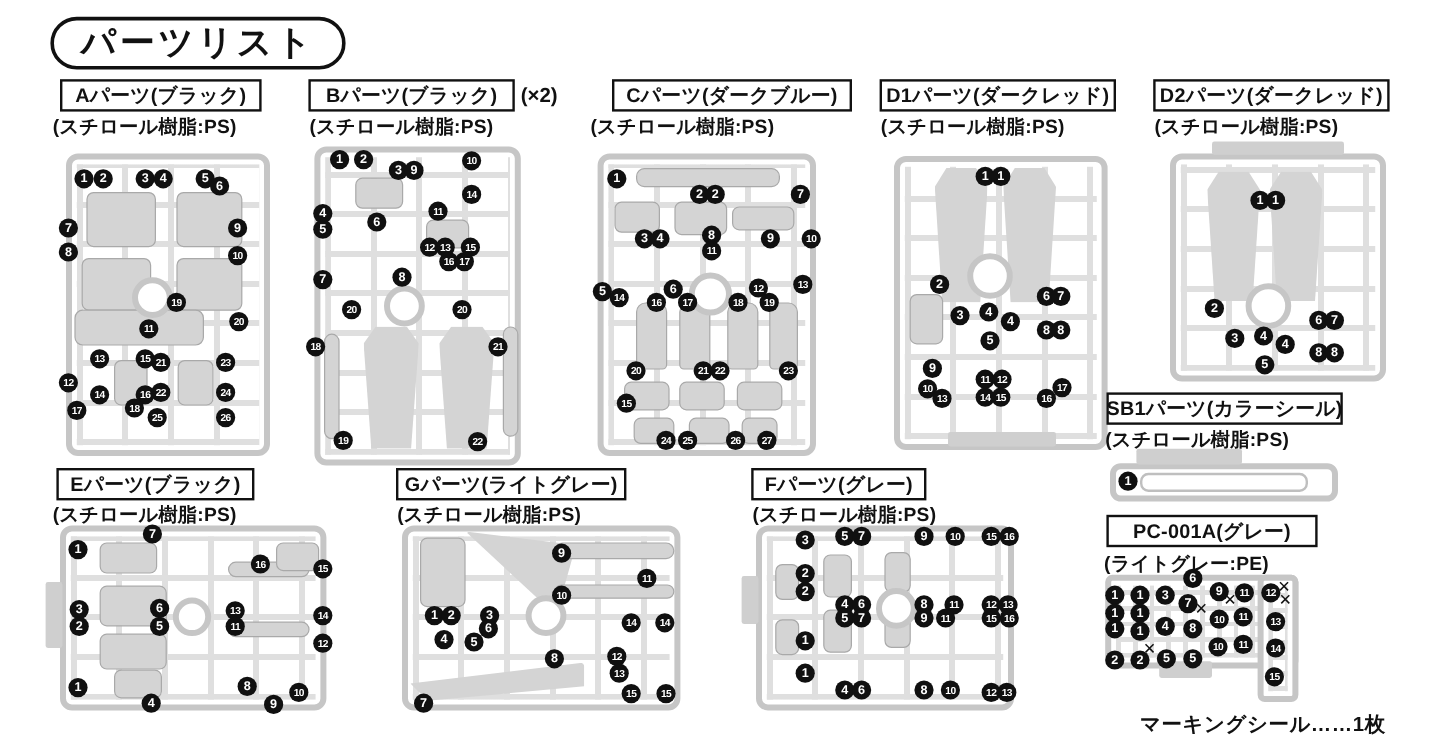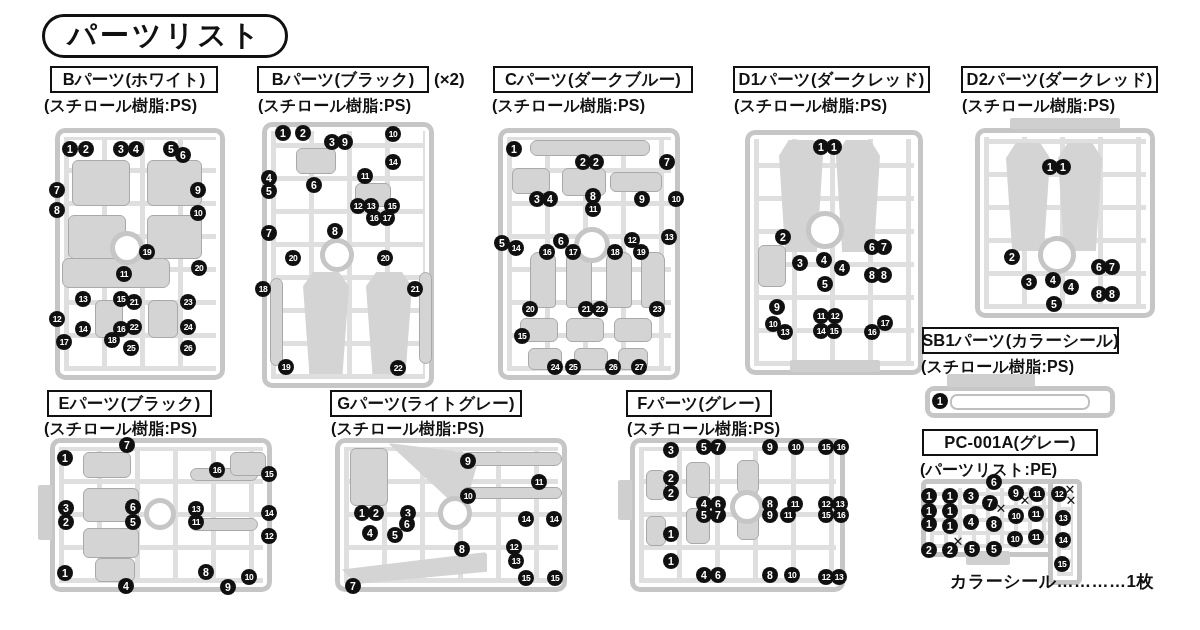--- a/index.html
+++ b/index.html
@@ -59,21 +59,21 @@
   .footer-note{position:absolute;left:38px;top:601px;font-size:17px;font-weight:700;letter-spacing:.2px;}
   .sheet-line{position:absolute;font-size:17px;font-weight:700;white-space:nowrap;letter-spacing:.5px;}
 </style>
 </head>
 <body>
 
 <div id="stage">
   <div class="title-pill">パーツリスト</div>
 
   <div id="runner-layer">
-      <div class="label-box" style="left: 50px; top: 66px; width: 168px;">Bパーツ(ホワイト)</div>
+      <div class="label-box" style="left: 50px; top: 66px; width: 168px;">Aパーツ(ブラック)</div>
       <div class="material" style="left: 44px; top: 96px;">(スチロール樹脂:PS)</div>
       <div class="frame lat" style="left: 55px; top: 128px; width: 170px; height: 252px; border-radius: 10px;"></div>
       <div class="shape blob" style="left: 72px; top: 160px; width: 58px; height: 46px;"></div>
       <div class="shape blob" style="left: 147px; top: 160px; width: 55px; height: 46px;"></div>
       <div class="shape blob" style="left: 68px; top: 215px; width: 58px; height: 44px;"></div>
       <div class="shape blob" style="left: 147px; top: 215px; width: 55px; height: 44px;"></div>
       <div class="shape bar" style="left: 62px; top: 258px; width: 108px; height: 30px;"></div>
       <div class="shape blob" style="left: 95px; top: 300px; width: 28px; height: 38px;"></div>
       <div class="shape blob" style="left: 148px; top: 300px; width: 30px; height: 38px;"></div>
       <div class="ring" style="left: 110px; top: 231px; width: 34px; height: 34px;"></div>
@@ -130,21 +130,21 @@
       <div class="marker two" style="left: 374px; top: 218px;">16</div>
       <div class="marker two" style="left: 387px; top: 218px;">17</div>
       <div class="marker" style="left: 269px; top: 233px;">7</div>
       <div class="marker" style="left: 335px; top: 231px;">8</div>
       <div class="marker two" style="left: 293px; top: 258px;">20</div>
       <div class="marker two" style="left: 385px; top: 258px;">20</div>
       <div class="marker two" style="left: 263px; top: 289px;">18</div>
       <div class="marker two" style="left: 415px; top: 289px;">21</div>
       <div class="marker two" style="left: 286px; top: 367px;">19</div>
       <div class="marker two" style="left: 398px; top: 368px;">22</div>
-      <div class="label-box" style="left: 493px; top: 66px; width: 200px;">Cパーツ(ダークブルー)</div>
+      <div class="label-box" style="left: 510px; top: 66px; width: 200px;">Cパーツ(ダークブルー)</div>
       <div class="material" style="left: 492px; top: 96px;">(スチロール樹脂:PS)</div>
       <div class="frame lat" style="left: 498px; top: 128px; width: 182px; height: 252px; border-radius: 10px;"></div>
       <div class="shape bar" style="left: 530px; top: 140px; width: 120px; height: 16px;"></div>
       <div class="shape blob" style="left: 512px; top: 168px; width: 38px; height: 26px;"></div>
       <div class="shape blob" style="left: 562px; top: 168px; width: 44px; height: 28px;"></div>
       <div class="shape blob" style="left: 610px; top: 172px; width: 52px; height: 20px;"></div>
       <div class="shape thruster" style="left: 530px; top: 252px; width: 26px; height: 56px;"></div>
       <div class="shape thruster" style="left: 566px; top: 252px; width: 26px; height: 56px;"></div>
       <div class="shape thruster" style="left: 606px; top: 252px; width: 26px; height: 56px;"></div>
       <div class="shape thruster" style="left: 641px; top: 252px; width: 24px; height: 56px;"></div>
@@ -229,21 +229,21 @@
       <div class="marker" style="left: 1099px; top: 294px;">8</div>
       <div class="marker" style="left: 1112px; top: 294px;">8</div>
       <div class="marker" style="left: 1054px; top: 304px;">5</div>
       <div class="label-box" style="left: 922px; top: 327px; width: 197px;">SB1パーツ(カラーシール)</div>
       <div class="material" style="left: 921px; top: 357px;">(スチロール樹脂:PS)</div>
       <div class="frame" style="left: 925px; top: 386px; width: 190px; height: 32px; border-radius: 9px;"></div>
       <div class="shape tab" style="left: 947px; top: 374px; width: 88px; height: 13px;"></div>
       <div class="shape slot" style="left: 950px; top: 394px; width: 140px; height: 16px;"></div>
       <div class="marker" style="left: 940px; top: 401px;">1</div>
       <div class="label-box" style="left: 922px; top: 429px; width: 176px;">PC-001A(グレー)</div>
-      <div class="material" style="left: 920px; top: 460px;">(パーツリスト:PE)</div>
+      <div class="material" style="left: 920px; top: 460px;">(ライトグレー:PE)</div>
       <div class="frame dense" style="left: 921px; top: 479px; width: 161px; height: 78px; border-radius: 6px;"></div>
       <div class="frame dense" style="left: 1048px; top: 479px; width: 34px; height: 106px; border-radius: 6px;"></div>
       <div class="shape tab" style="left: 966px; top: 551px; width: 44px; height: 14px;"></div>
       <div class="marker" style="left: 994px; top: 482px;">6</div>
       <div class="marker" style="left: 929px; top: 496px;">1</div>
       <div class="marker" style="left: 950px; top: 496px;">1</div>
       <div class="marker" style="left: 971px; top: 496px;">3</div>
       <div class="marker" style="left: 1016px; top: 493px;">9</div>
       <div class="marker two" style="left: 1037px; top: 494px;">11</div>
       <div class="marker two" style="left: 1059px; top: 494px;">12</div>
@@ -360,16 +360,16 @@
       <div class="marker" style="left: 671px; top: 534px;">1</div>
       <div class="marker" style="left: 671px; top: 561px;">1</div>
       <div class="marker" style="left: 704px; top: 575px;">4</div>
       <div class="marker" style="left: 718px; top: 575px;">6</div>
       <div class="marker" style="left: 770px; top: 575px;">8</div>
       <div class="marker two" style="left: 792px; top: 575px;">10</div>
       <div class="marker two" style="left: 826px; top: 577px;">12</div>
       <div class="marker two" style="left: 839px; top: 577px;">13</div>
     </div>
 
-  <div class="sheet-line" style="left:950px;top:570px;">
-    <span>カラーシール</span><span>…………</span><span>1枚</span>
+  <div class="sheet-line" style="left:950px;top:592px;">
+    <span>マーキングシール</span><span>……</span><span>1枚</span>
   </div>
 </div>
 
 </body></html>

